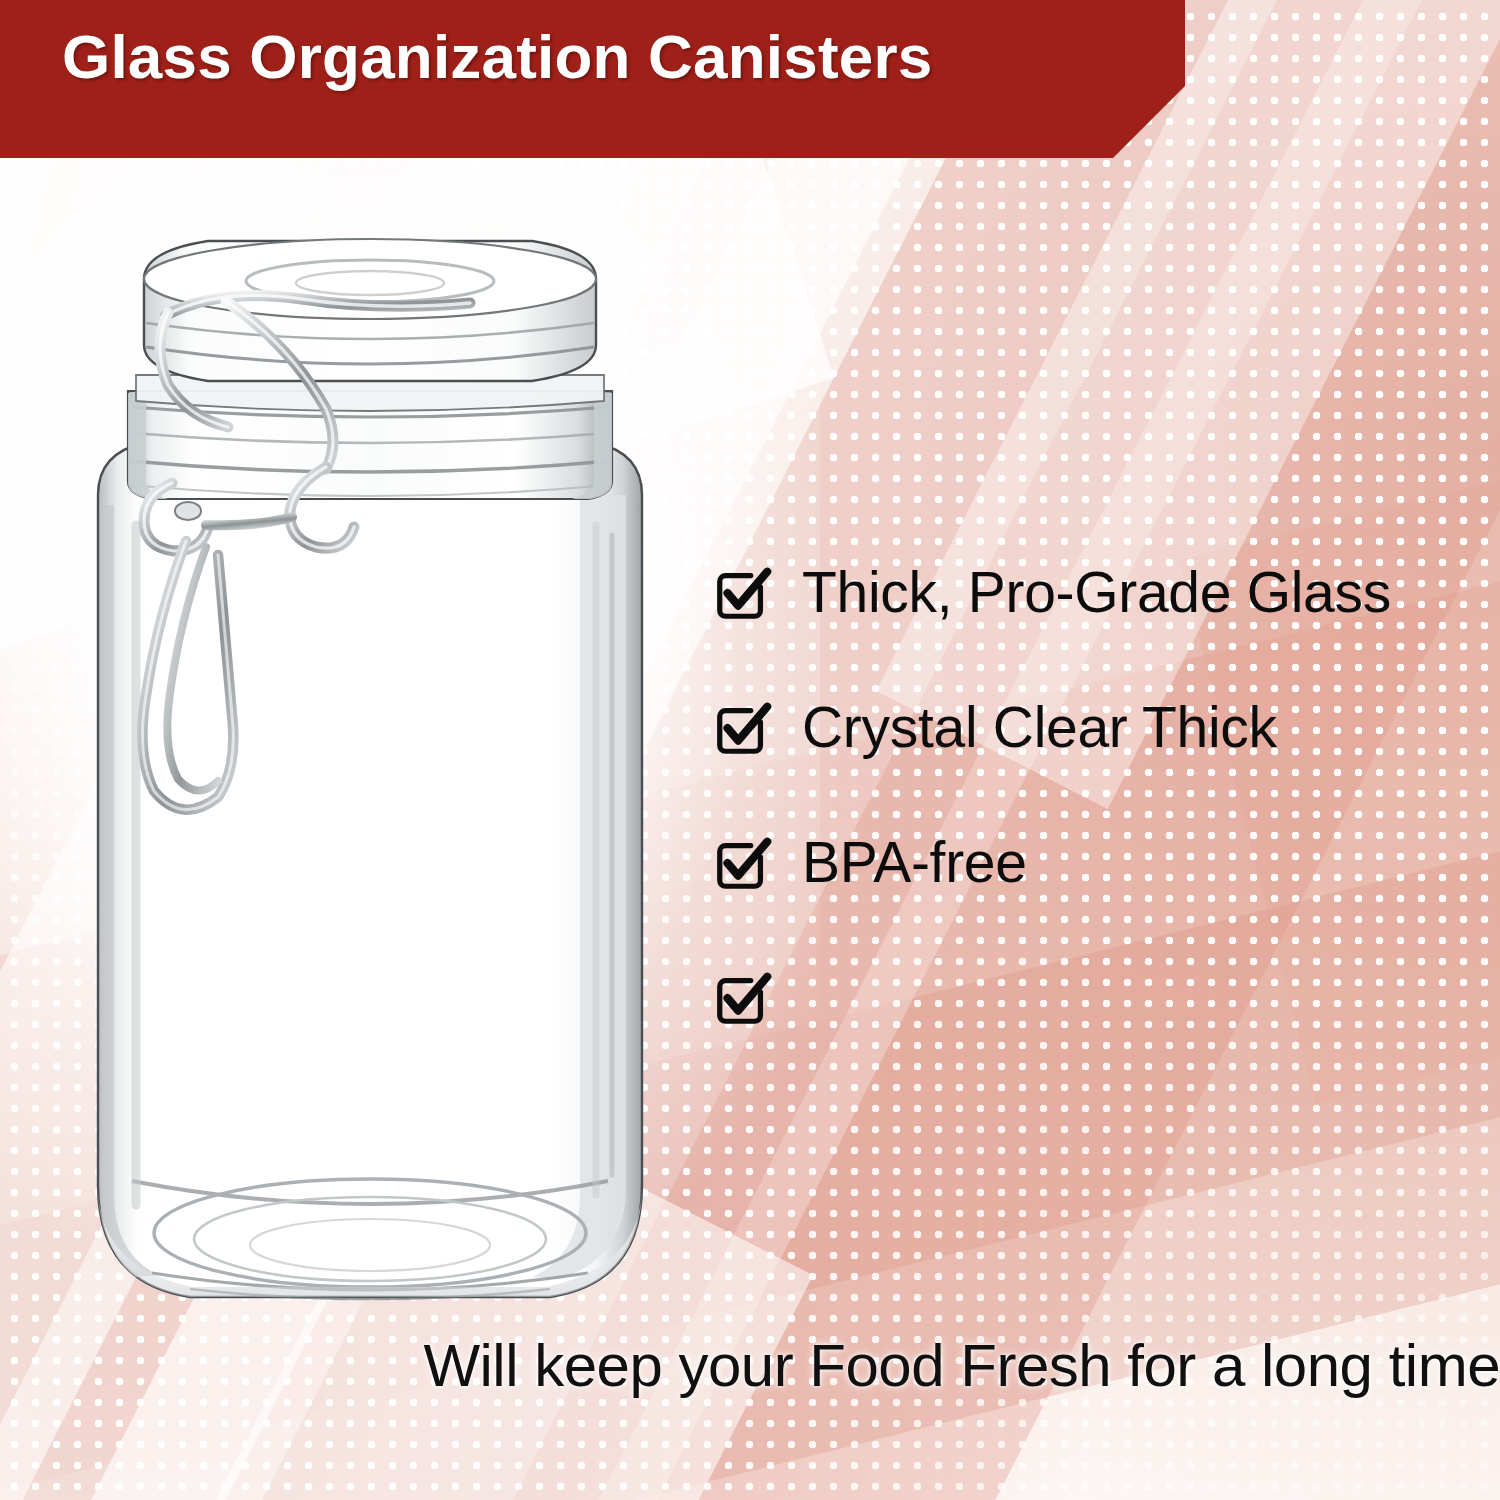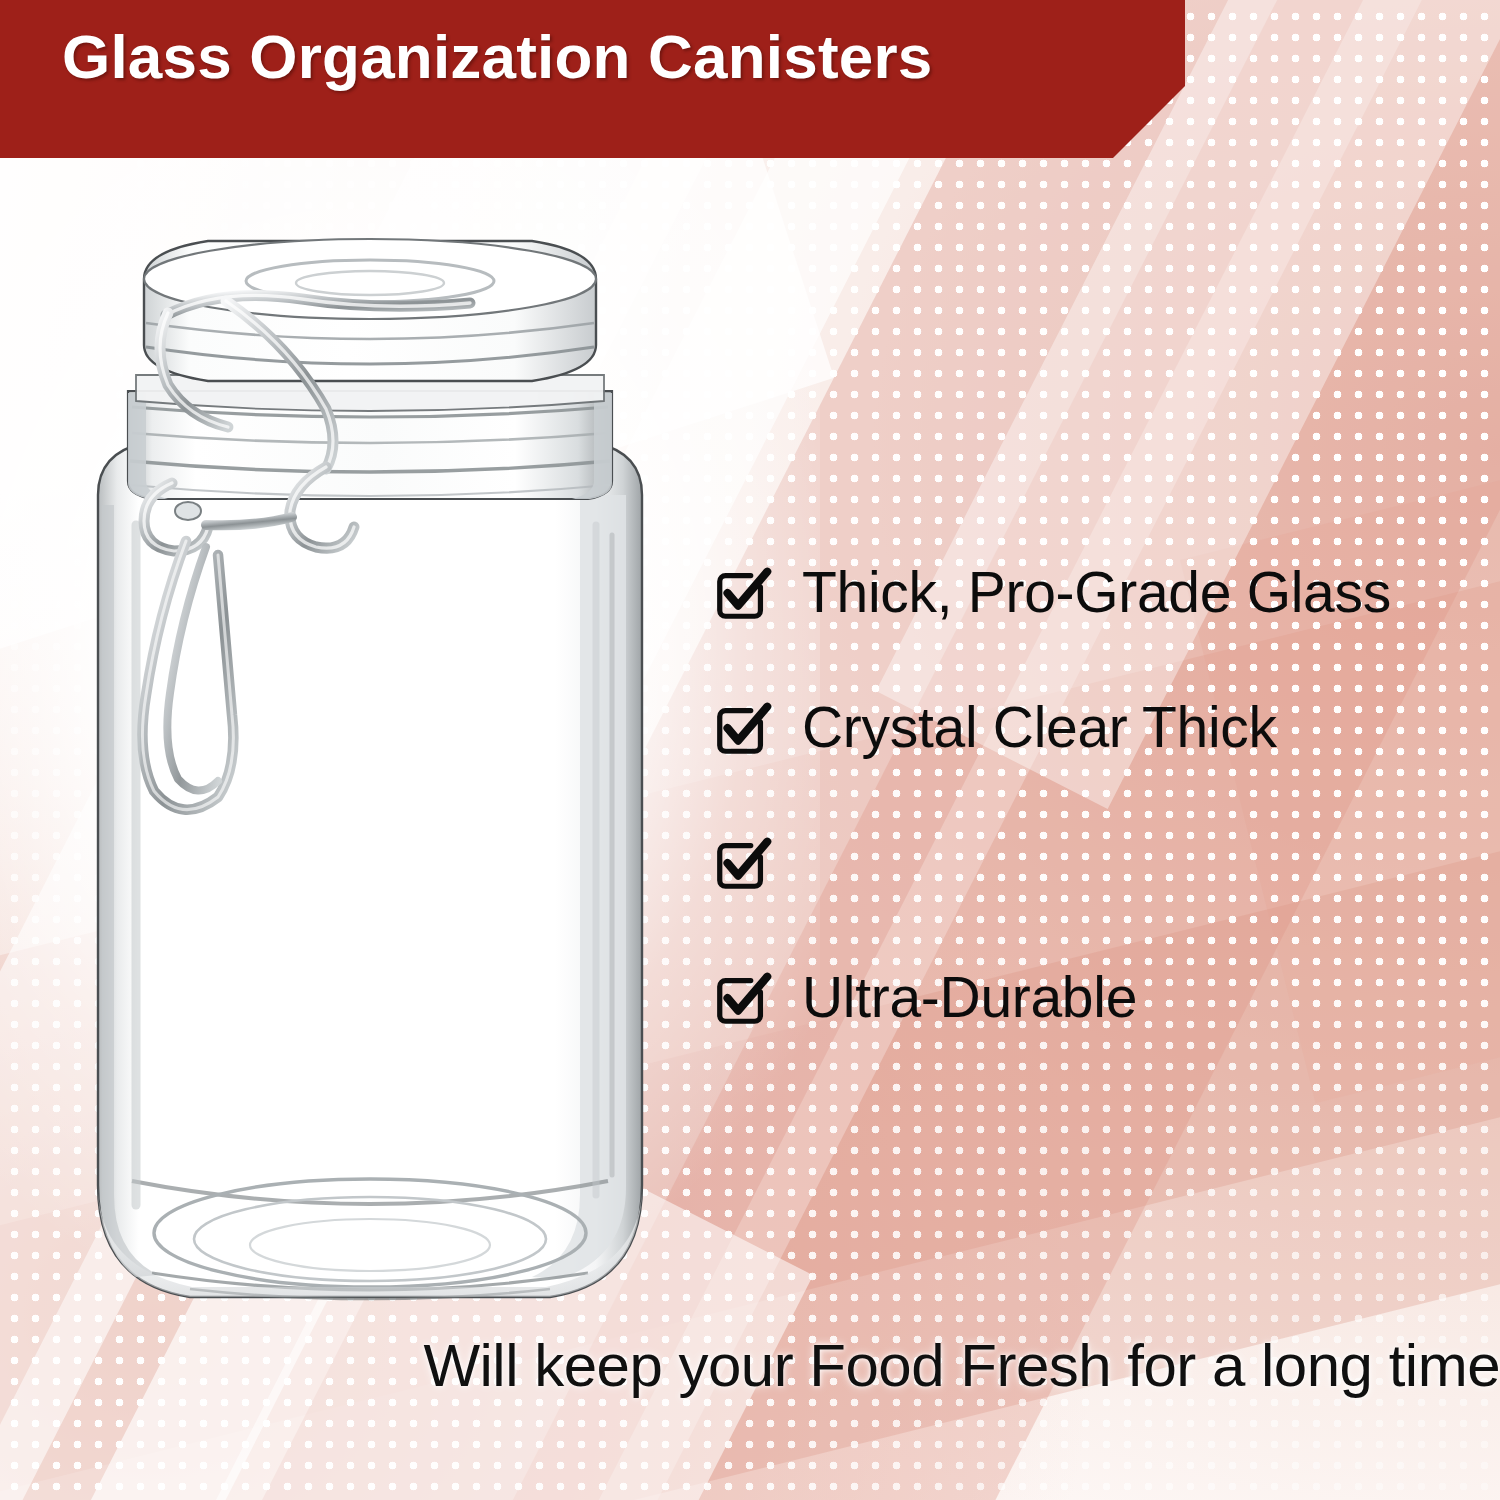--- a/index.html
+++ b/index.html
@@ -417,29 +417,29 @@
       <span class="feature-label">Crystal Clear Thick</span>
     </div>
 
     <div class="feature-row">
       <span class="check-icon">
         <svg viewBox="0 0 64 64" xmlns="http://www.w3.org/2000/svg">
           <path d="M50 26 V50 a6 6 0 0 1 -6 6 H14 a6 6 0 0 1 -6 -6 V20 a6 6 0 0 1 6 -6 H40" fill="none" stroke="#0c0c0c" stroke-width="5.4" stroke-linecap="round" stroke-linejoin="round"></path>
           <path d="M16 32 L27 45 L57 10" fill="none" stroke="#0c0c0c" stroke-width="8.4" stroke-linecap="round" stroke-linejoin="round"></path>
         </svg>
       </span>
+      <span class="feature-label">BPA-free</span>
     </div>
 
     <div class="feature-row">
       <span class="check-icon">
         <svg viewBox="0 0 64 64" xmlns="http://www.w3.org/2000/svg">
           <path d="M50 26 V50 a6 6 0 0 1 -6 6 H14 a6 6 0 0 1 -6 -6 V20 a6 6 0 0 1 6 -6 H40" fill="none" stroke="#0c0c0c" stroke-width="5.4" stroke-linecap="round" stroke-linejoin="round"></path>
           <path d="M16 32 L27 45 L57 10" fill="none" stroke="#0c0c0c" stroke-width="8.4" stroke-linecap="round" stroke-linejoin="round"></path>
         </svg>
       </span>
-      <span class="feature-label">Ultra-Durable</span>
     </div>
 
   </div>
 
   <div class="tagline">Will keep your Food Fresh for a long time</div>
 
 </div>
 
 </body></html>

